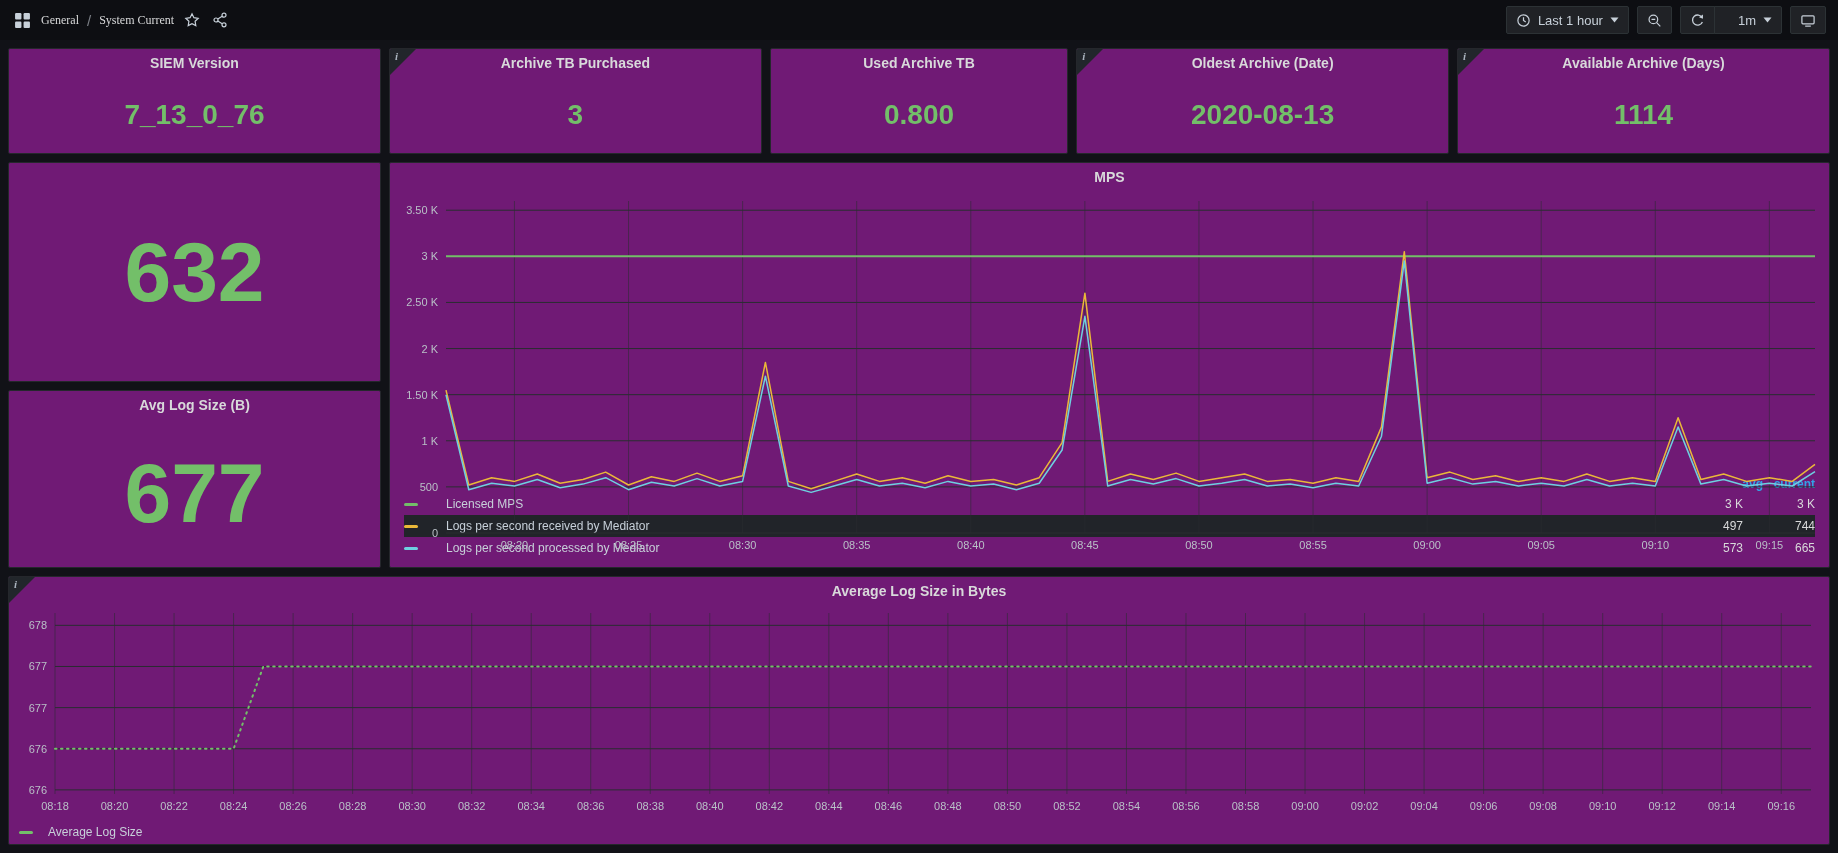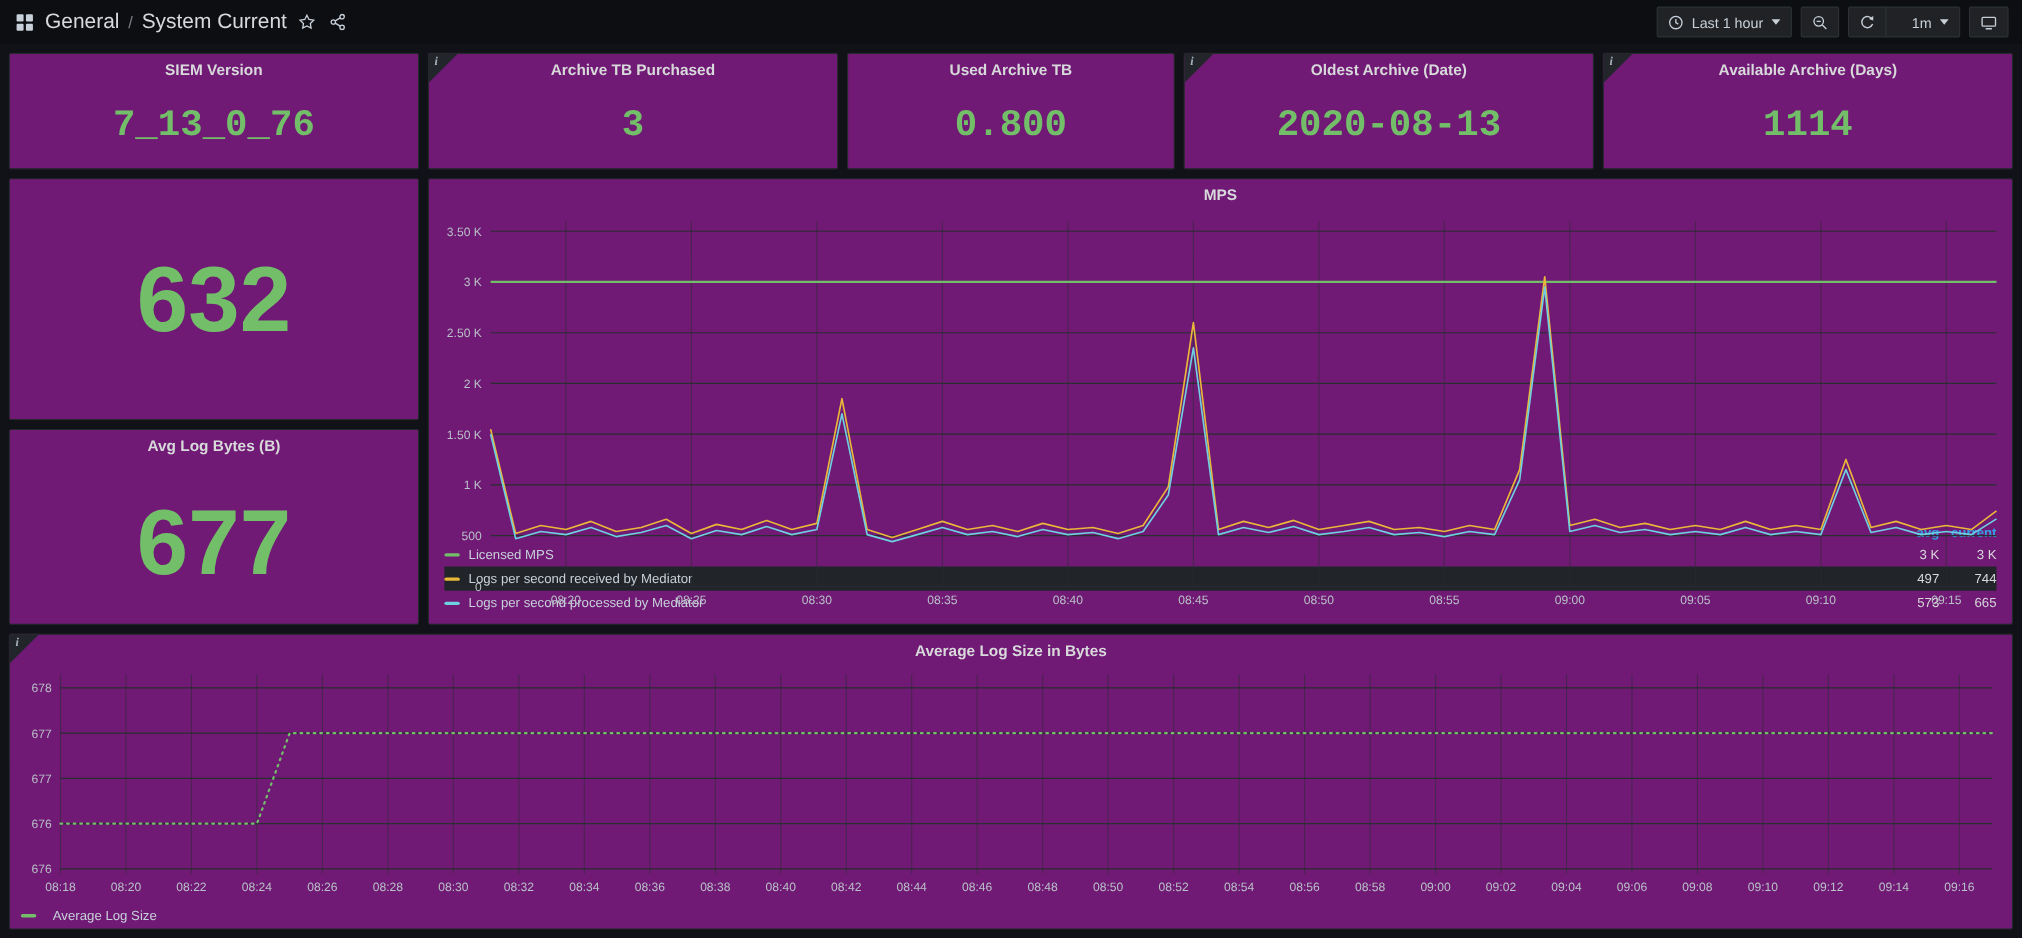--- a/index.html
+++ b/index.html
@@ -8,21 +8,21 @@
     background:#111217;
     color:#d8d9da;
     font-family:"Liberation Sans", sans-serif;
   }
   
   .navbar{
     height:40px; background:#0d0e12; display:flex; align-items:center;
     padding:0 12px; gap:10px;
   }
   .nav-left{ display:flex; align-items:center; gap:8px; }
-  .crumb{ font-size:19px; color:#d8d9da; cursor:pointer; }
+  .crumb{ font-size:12px; color:#d8d9da; cursor:pointer;font-family:Liberation Serif, serif; }
   .crumb-sep{ color:#7b7f85; font-size:15px; }
   .icon-btn{ background:none; border:none; cursor:pointer; display:flex; align-items:center; padding:2px; }
   .nav-spacer{ flex:1; }
   .nav-right{ display:flex; align-items:center; gap:8px; }
   .nav-btn{
     height:28px; display:flex; align-items:center; gap:7px; padding:0 9px;
     background:#202226; border:1px solid #2c3235; border-radius:2px;
     color:#c7d0d9; font-size:13px; cursor:pointer; font-family:"Liberation Sans",sans-serif;
   }
   .btn-group{ display:flex; }
@@ -39,36 +39,36 @@
   .panel{
     background:#701a75; border:1px solid #25272c; border-radius:2px;
     position:relative; display:flex; flex-direction:column; overflow:hidden;
   }
   .panel-title{
     height:28px; flex:none; display:flex; align-items:center; justify-content:center;
     font-size:14px; font-weight:600; color:#d8d9da; cursor:pointer;
   }
   .stat-value{ flex:1; display:flex; align-items:center; justify-content:center;
     color:#73bf69; font-weight:700; line-height:1; }
-  .v-lg{ font-size:34px;font-family:Liberation Mono, monospace; }
+  .v-lg{ font-size:28px; }
   .v-xl{ font-size:84px; }
   .info-corner{ position:absolute; top:0; left:0; width:0; height:0;
     border-top:26px solid #22262b; border-right:26px solid transparent; cursor:pointer; }
   .info-corner .gi{ position:absolute; top:-25px; left:5px; font-size:11px; font-weight:700;
     font-style:italic; color:#aab4be; font-family:"Liberation Serif",serif; }
   
   .chart-area{ flex:1; position:relative; min-height:0; }
   .chart-area svg{ display:block; }
   
   .mps-legend{ flex:none; padding:2px 14px 8px 14px; font-size:12px; }
   .lg-head{ display:flex; justify-content:flex-end; height:18px; align-items:center; }
   .lg-val{ width:70px; text-align:right; color:#d8d9da; }
   .lg-val.cur{ width:52px; }
   .lg-val.hd{ color:#33a2e5; font-weight:700; cursor:pointer; }
-  .lg-rows .lg-row{ display:flex; align-items:center; height:22px; }
+  .lg-rows .lg-row{ display:flex; align-items:center; height:22px;gap:20px; }
   .lg-rows .lg-row:nth-child(2){ background:#212429; }
   .lg-swatch{ width:14px; height:3px; border-radius:2px; margin-right:8px; flex:none; }
   .lg-name{ flex:1; color:#c7d0d9; cursor:pointer; }
   
   .simple-legend{ flex:none; height:24px; display:flex; align-items:center; gap:7px;
     padding-left:10px; font-size:12px; color:#c7d0d9; }
 </style>
 </head>
 <body>
 
@@ -175,21 +175,21 @@
       <div class="stat-value v-lg">1114</div>
     </div>
   </div>
 
   <div class="row2">
     <div class="col-left">
       <div class="panel panel-cmps">
         <div class="stat-value v-xl">632</div>
       </div>
       <div class="panel panel-als">
-        <div class="panel-title">Avg Log Bytes (B)</div>
+        <div class="panel-title">Avg Log Size (B)</div>
         <div class="stat-value v-xl">677</div>
       </div>
     </div>
 
     <div class="panel">
       <div class="panel-title">MPS</div>
       <div class="chart-area">
           <svg width="1439" height="366">
             <line x1="124.45" y1="10" x2="124.45" y2="342" stroke="#2a2d31" stroke-width="1" opacity="0.55"></line>
             <text x="124.45" y="358" text-anchor="middle" font-size="11" fill="#b9c0c7" font-family="&quot;Liberation Sans&quot;,sans-serif">08:20</text>

